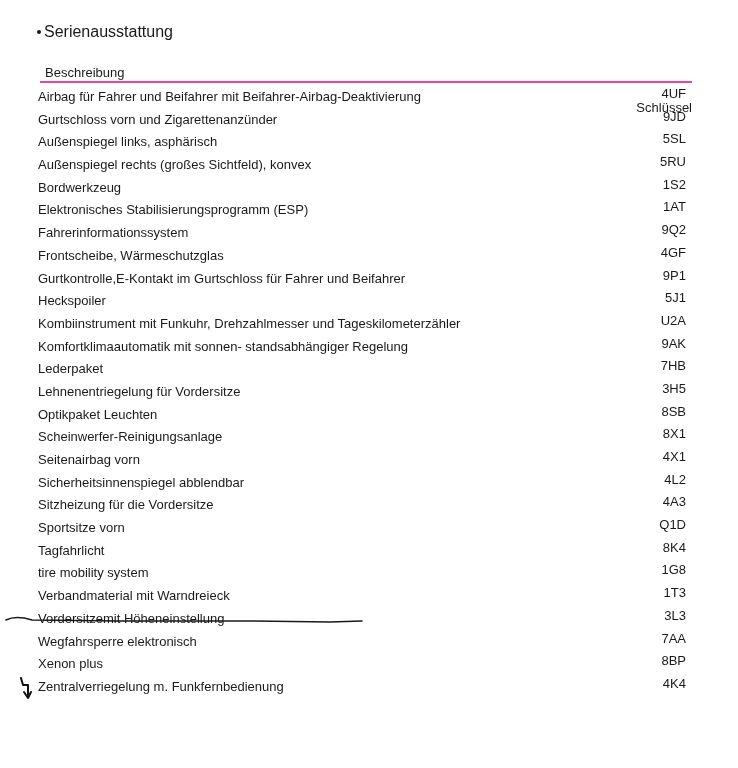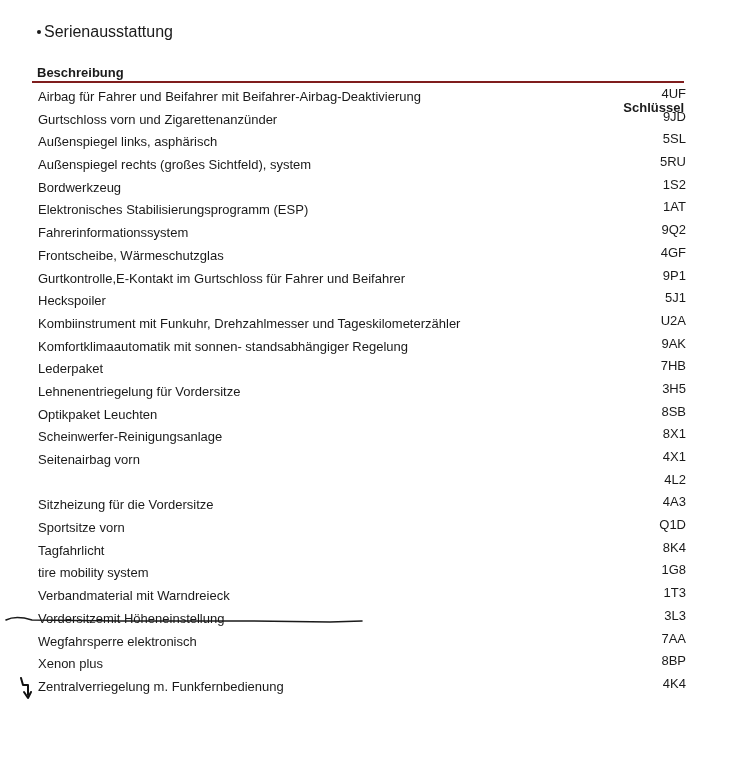--- a/index.html
+++ b/index.html
@@ -27,26 +27,26 @@
       height: 4px;
       border-radius: 50%;
       background: #1a1a1a;
       margin-right: 3px;
       vertical-align: middle;
       position: relative;
       top: -1px;
     }
     .header {
       position: absolute;
-      left: 32px;
+      left: 40px;
       top: 64px;
       width: 652px;
       height: 17px;
-      border-bottom: 2px solid #7f1d1d;
-      font-weight: bold;
+      border-bottom: 2px solid #ec4899;
+      font-weight: normal;
       font-size: 13px;
     }
     .header .col-desc {
       position: absolute;
       left: 5px;
       top: 1px;
     }
     .header .col-key {
       position: absolute;
       right: 0px;
@@ -108,21 +108,21 @@
     </div>
   <div class="row">
       <span class="desc">Gurtschloss vorn und Zigarettenanzünder</span>
       <span class="key">9JD</span>
     </div>
   <div class="row">
       <span class="desc">Außenspiegel links, asphärisch</span>
       <span class="key">5SL</span>
     </div>
   <div class="row">
-      <span class="desc">Außenspiegel rechts (großes Sichtfeld), system</span>
+      <span class="desc">Außenspiegel rechts (großes Sichtfeld), konvex</span>
       <span class="key">5RU</span>
     </div>
   <div class="row">
       <span class="desc">Bordwerkzeug</span>
       <span class="key">1S2</span>
     </div>
   <div class="row">
       <span class="desc">Elektronisches Stabilisierungsprogramm (ESP)</span>
       <span class="key">1AT</span>
     </div>
@@ -164,20 +164,21 @@
     </div>
   <div class="row">
       <span class="desc">Scheinwerfer-Reinigungsanlage</span>
       <span class="key">8X1</span>
     </div>
   <div class="row">
       <span class="desc">Seitenairbag vorn</span>
       <span class="key">4X1</span>
     </div>
   <div class="row">
+      <span class="desc">Sicherheitsinnenspiegel abblendbar</span>
       <span class="key">4L2</span>
     </div>
   <div class="row">
       <span class="desc">Sitzheizung für die Vordersitze</span>
       <span class="key">4A3</span>
     </div>
   <div class="row">
       <span class="desc">Sportsitze vorn</span>
       <span class="key">Q1D</span>
     </div>

